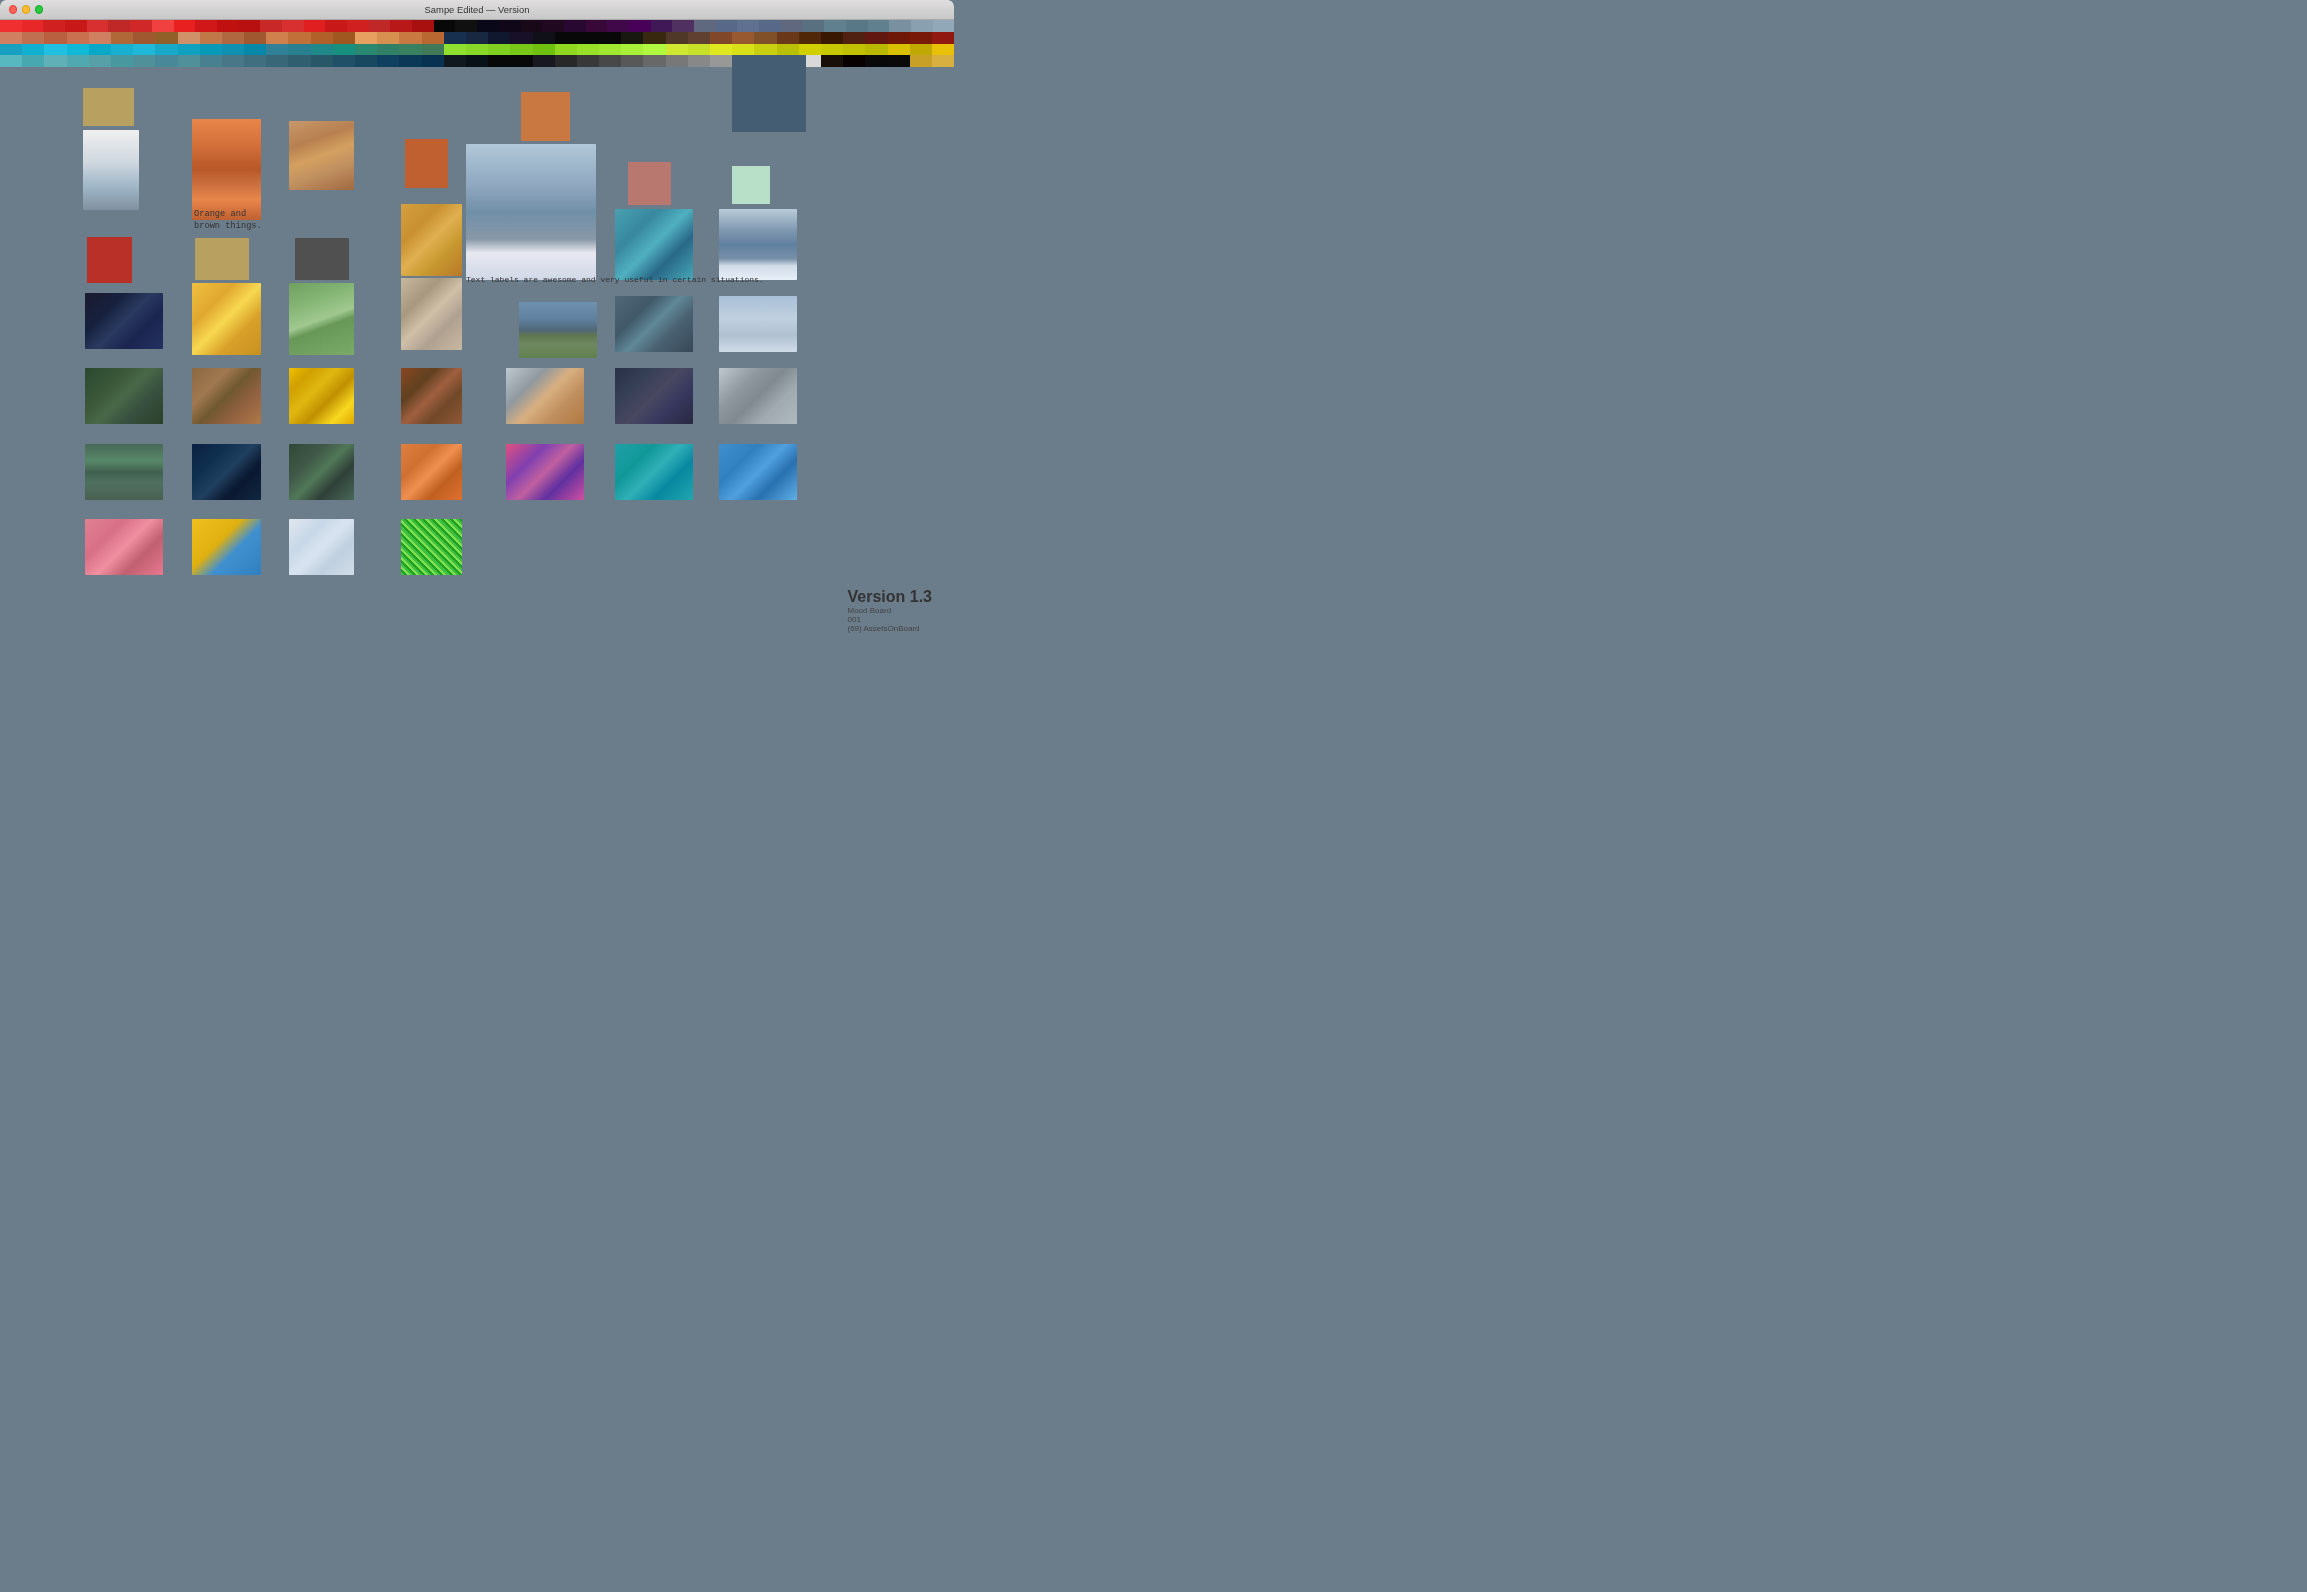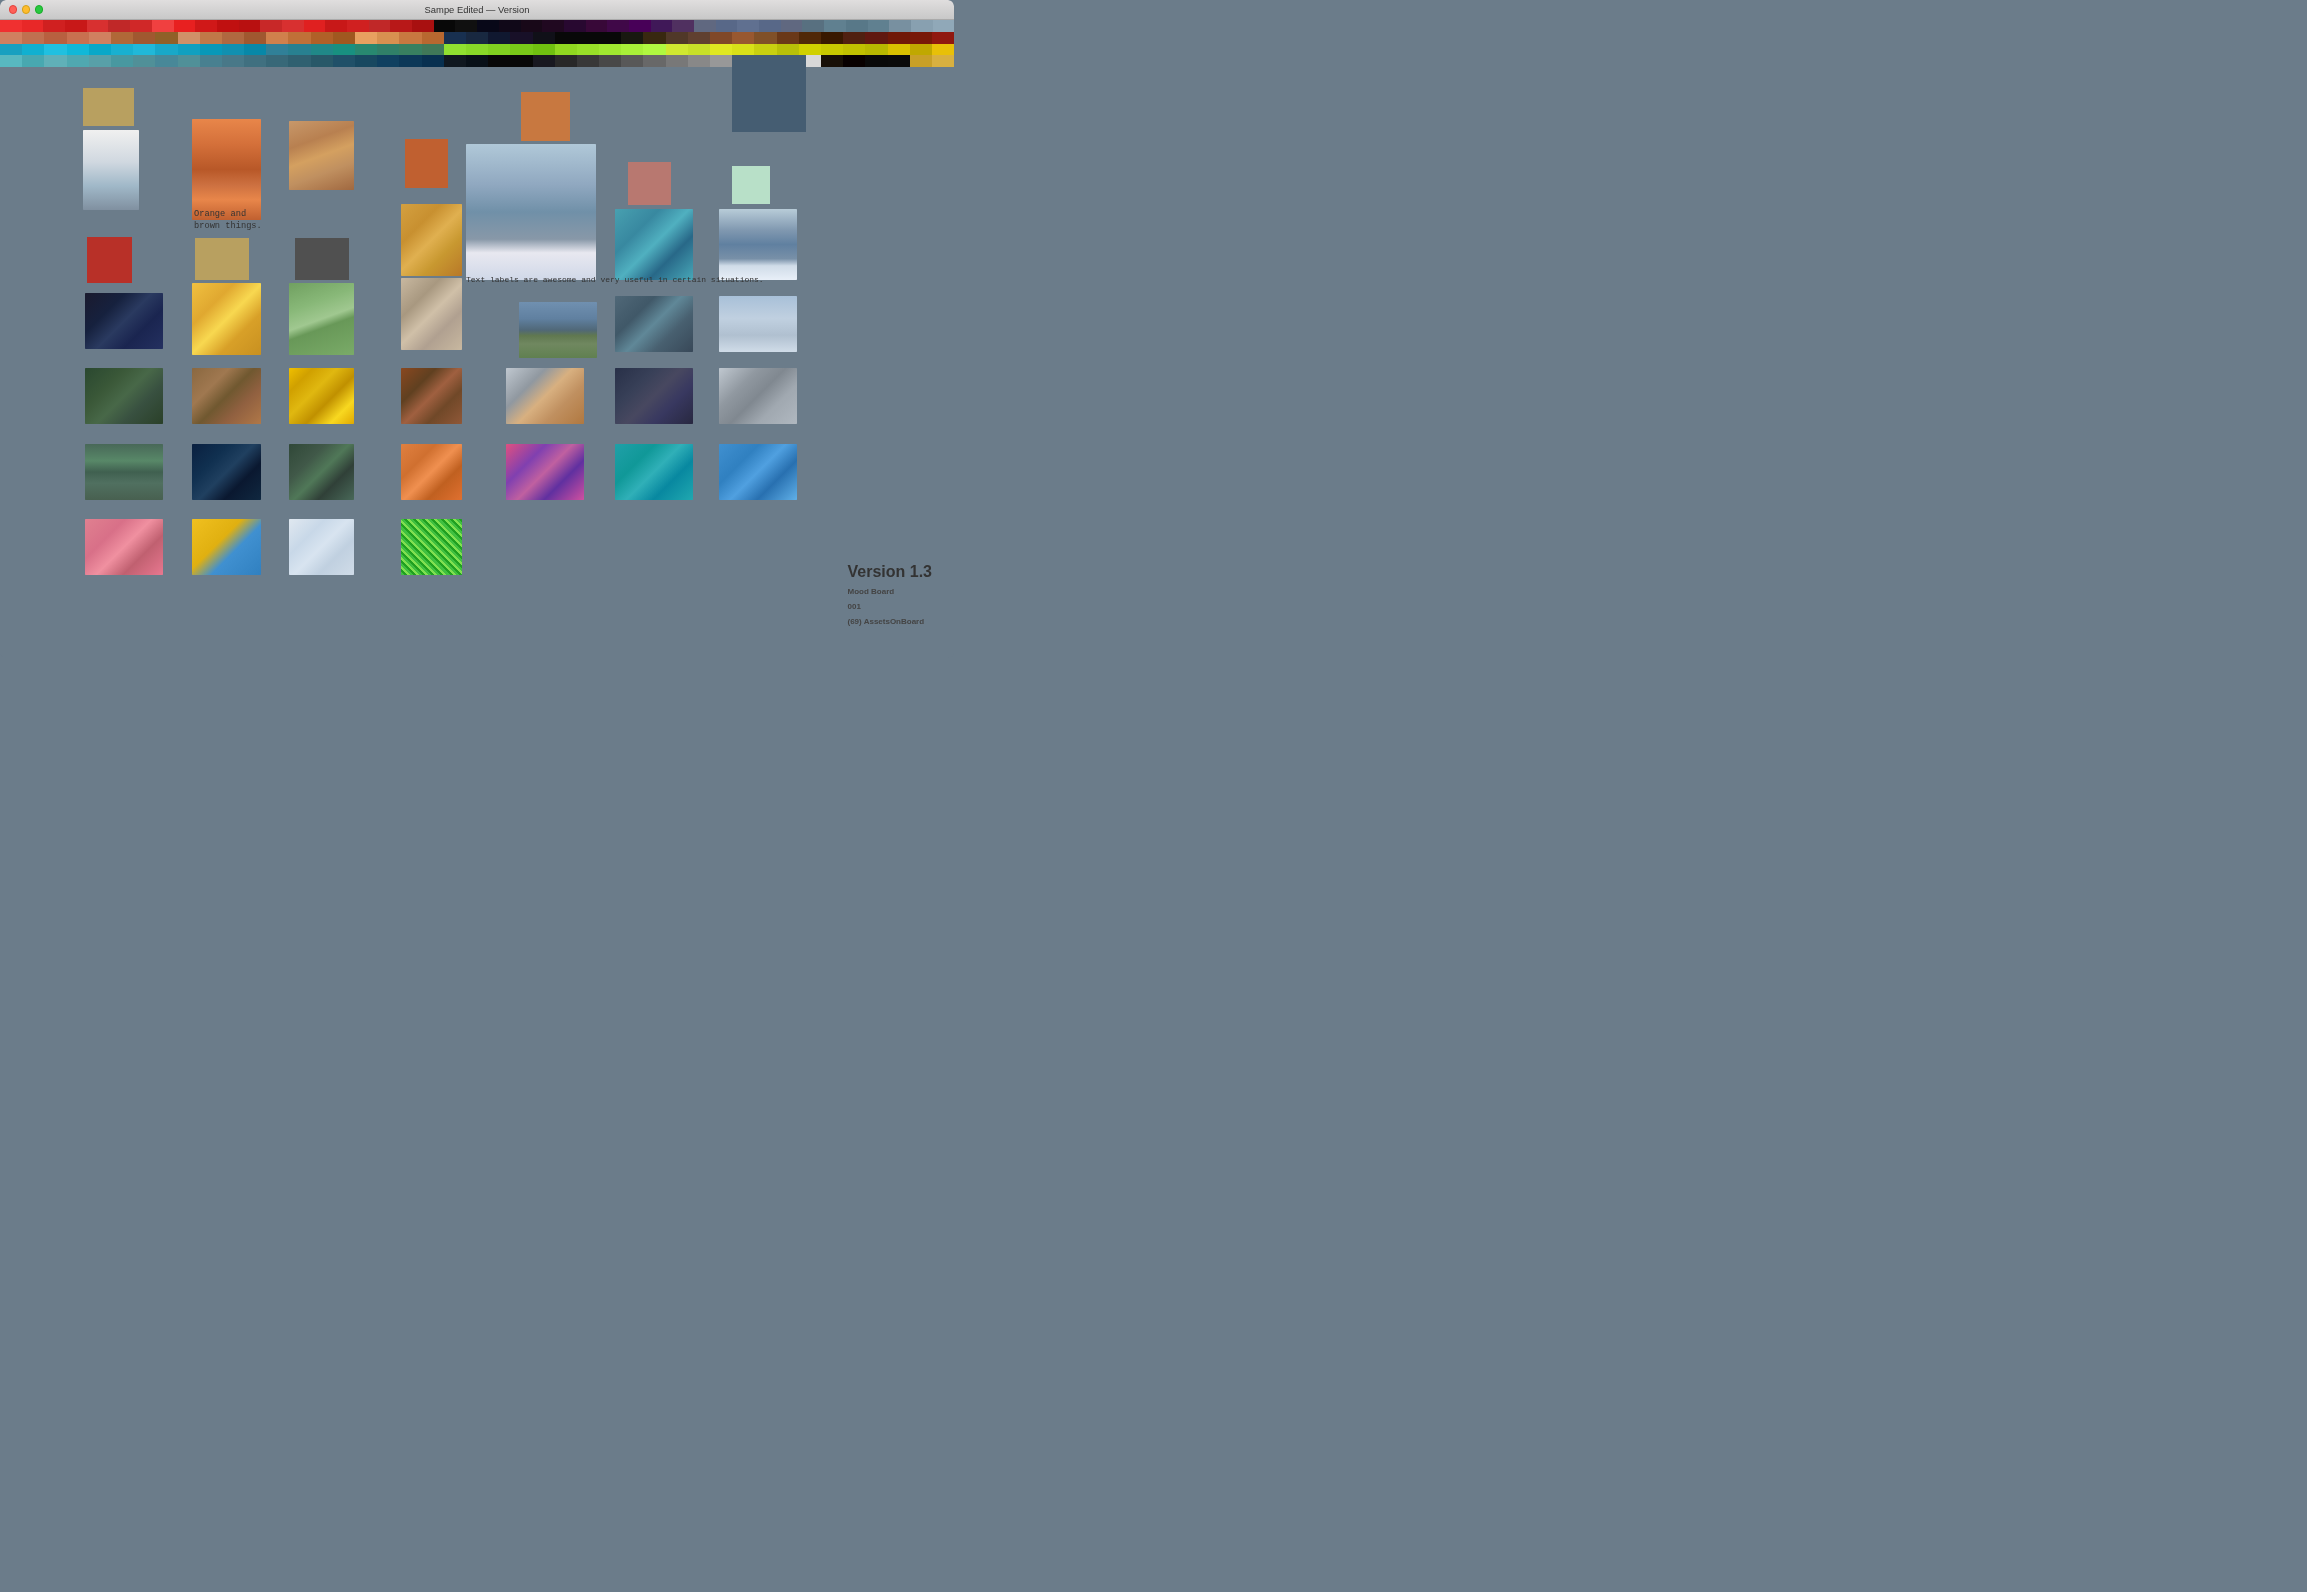--- a/index.html
+++ b/index.html
@@ -92,35 +92,34 @@
       font-family: 'Courier New', monospace;
       font-size: 8px;
       color: #333;
       line-height: 1.4;
     }
 
     
     .version-info {
       position: absolute;
       right: 22px;
-      bottom: 32px;
+      bottom: 25px;
       text-align: left;
     }
 
     .version-title {
       font-size: 16px;
       font-weight: 600;
       color: #333;
     }
 
     .version-sub {
       font-size: 8px;
       color: #444;
-      margin-top: 6px;
-      font-weight: bold;
+      margin-top: 0;
     }
 
   </style>
 </head>
 <body>
 
 <div class="titlebar">
   <div class="traffic-lights">
     <div class="traffic-light tl-close"></div>
     <div class="traffic-light tl-min"></div>

